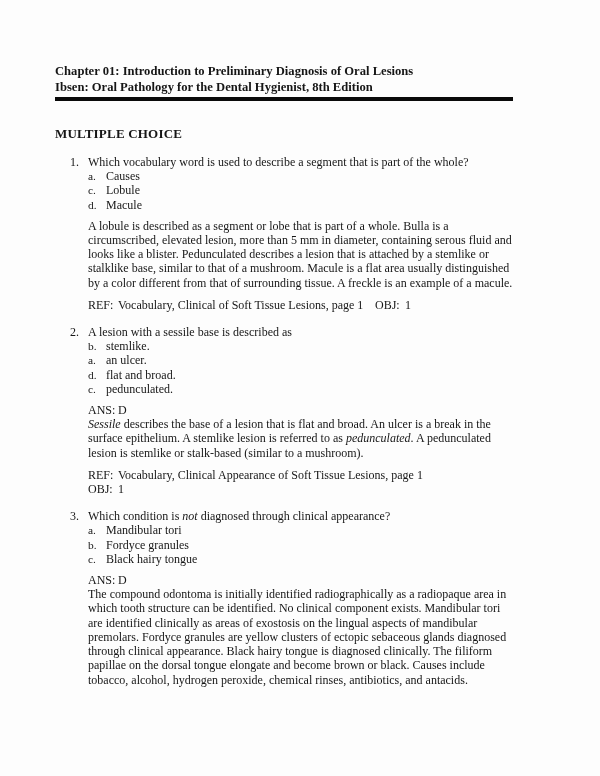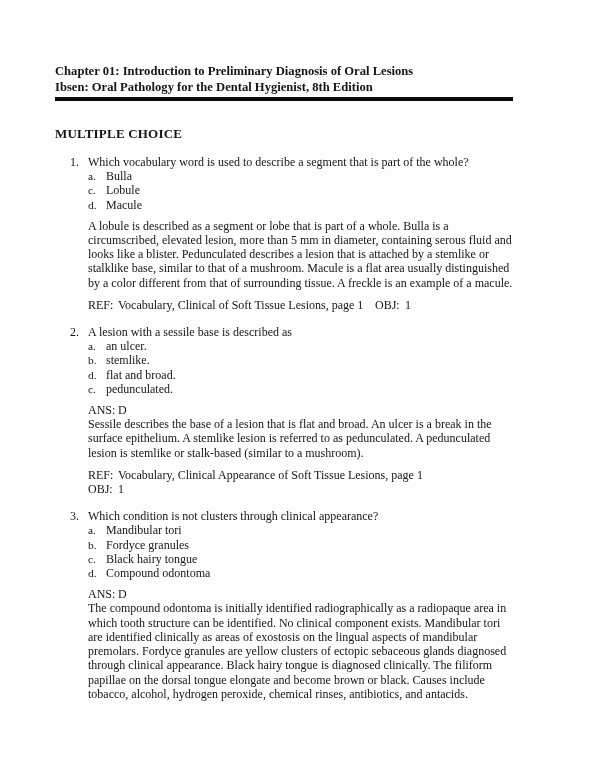--- a/index.html
+++ b/index.html
@@ -76,21 +76,21 @@
     position: relative;
     margin-top: 8px;
   }
   .obj-line { margin-top: 0; }
   .obj-tab {
     position: absolute;
     left: 287px;
     top: 0;
     white-space: nowrap;
   }
-  .ital { }
+  .ital { font-style: italic; }
 </style>
 </head>
 <body>
 
 <div class="page">
 
   <div class="doc-header">
     <div class="header-line">Chapter 01: Introduction to Preliminary Diagnosis of Oral Lesions</div>
     <div class="header-line">Ibsen: Oral Pathology for the Dental Hygienist, 8th Edition</div>
     <div class="header-rule"></div>
@@ -98,21 +98,21 @@
 
   <div class="section-title">MULTIPLE CHOICE</div>
 
   <div class="question-list">
 
     <div class="question">
       <div class="q-num">1.</div>
       <div class="q-body">
         <div class="q-text">Which vocabulary word is used to describe a segment that is part of the whole?</div>
         <div class="option">
-          <span class="opt-letter">a.</span><span>Bulla</span>
+          <span class="opt-letter">a.</span><span>Causes</span>
         </div>
         <div class="option">
           <span class="opt-letter">c.</span><span>Lobule</span>
         </div>
         <div class="option">
           <span class="opt-letter">d.</span><span>Macule</span>
         </div>
         <div class="explain">
           <div class="rationale">A lobule is described as a segment or lobe that is part of a whole. Bulla is a circumscribed, elevated lesion, more than 5 mm in diameter, containing serous fluid and looks like a blister. Pedunculated describes a lesion that is attached by a stemlike or stalklike base, similar to that of a mushroom. Macule is a flat area usually distinguished by a color different from that of surrounding tissue. A freckle is an example of a macule.</div>
         </div>
@@ -123,24 +123,24 @@
           </span>
         </div>
       </div>
     </div>
 
     <div class="question">
       <div class="q-num">2.</div>
       <div class="q-body">
         <div class="q-text">A lesion with a sessile base is described as</div>
         <div class="option">
-          <span class="opt-letter">a.</span><span>an ulcer.</span>
+          <span class="opt-letter">b.</span><span>stemlike.</span>
         </div>
         <div class="option">
-          <span class="opt-letter">b.</span><span>stemlike.</span>
+          <span class="opt-letter">a.</span><span>an ulcer.</span>
         </div>
         <div class="option">
           <span class="opt-letter">d.</span><span>flat and broad.</span>
         </div>
         <div class="option">
           <span class="opt-letter">c.</span><span>pedunculated.</span>
         </div>
         <div class="explain">
           <div class="ans-line">
             <span class="lbl">ANS:</span><span>D</span>
@@ -152,32 +152,29 @@
         </div>
         <div class="obj-line">
           <span class="lbl">OBJ:</span><span>1</span>
         </div>
       </div>
     </div>
 
     <div class="question">
       <div class="q-num">3.</div>
       <div class="q-body">
-        <div class="q-text"><span>Which condition is </span><span class="ital">not</span><span> clusters through clinical appearance?</span></div>
+        <div class="q-text"><span>Which condition is </span><span class="ital">not</span><span> diagnosed through clinical appearance?</span></div>
         <div class="option">
           <span class="opt-letter">a.</span><span>Mandibular tori</span>
         </div>
         <div class="option">
           <span class="opt-letter">b.</span><span>Fordyce granules</span>
         </div>
         <div class="option">
           <span class="opt-letter">c.</span><span>Black hairy tongue</span>
-        </div>
-        <div class="option">
-          <span class="opt-letter">d.</span><span>Compound odontoma</span>
         </div>
         <div class="explain">
           <div class="ans-line">
             <span class="lbl">ANS:</span><span>D</span>
           </div>
           <div class="rationale">The compound odontoma is initially identified radiographically as a radiopaque area in which tooth structure can be identified. No clinical component exists. Mandibular tori are identified clinically as areas of exostosis on the lingual aspects of mandibular premolars. Fordyce granules are yellow clusters of ectopic sebaceous glands diagnosed through clinical appearance. Black hairy tongue is diagnosed clinically. The filiform papillae on the dorsal tongue elongate and become brown or black. Causes include tobacco, alcohol, hydrogen peroxide, chemical rinses, antibiotics, and antacids.</div>
         </div>
       </div>
     </div>
 

